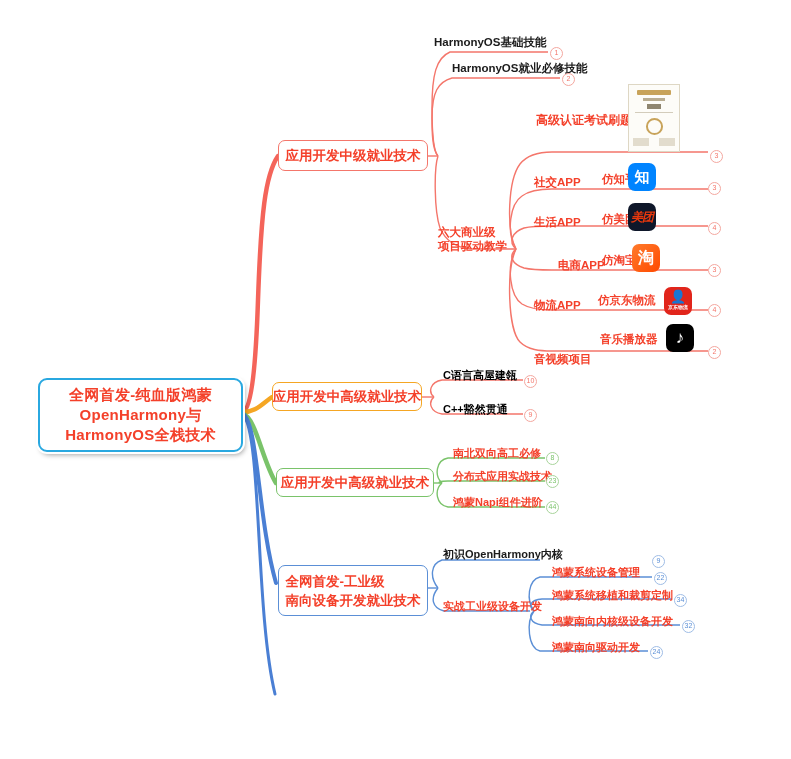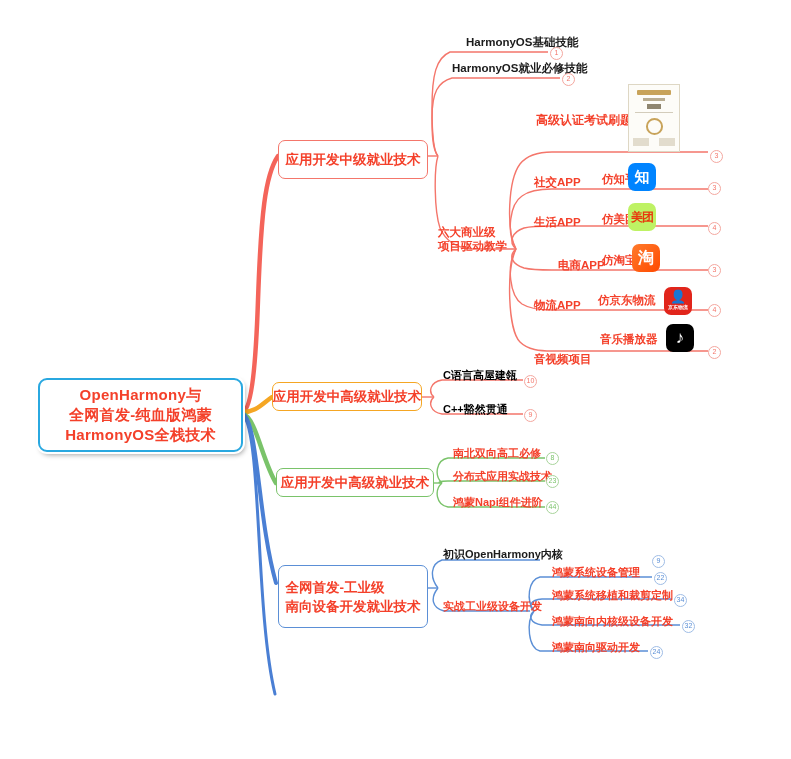--- a/index.html
+++ b/index.html
@@ -42,21 +42,21 @@
         border:1px solid #f4a79f;background:#fff;color:#f4766b;
         font-size:7px;line-height:9px;text-align:center;}
   .mark.g{border-color:#a8d49b;color:#7ac36a;}
   .mark.b{border-color:#9fbde6;color:#5b8fd6;}
 
   
   .appicon{position:absolute;width:28px;height:28px;border-radius:7px;
            display:flex;align-items:center;justify-content:center;
            font-size:15px;font-weight:bold;color:#fff;overflow:hidden;}
   .ic-zhihu{background:#0084ff;}
-  .ic-meituan{background:#bef264;color:#e8380d;font-size:12px;letter-spacing:-1px;}
+  .ic-meituan{background:#0f172a;color:#e8380d;font-size:12px;letter-spacing:-1px;font-style:italic;}
   .ic-taobao{background:linear-gradient(135deg,#ff7b2c,#ff4a00);font-size:16px;}
   .ic-jd{background:#e1251b;font-size:8px;flex-direction:column;line-height:8px;}
   .ic-tiktok{background:#000;}
 
   
   .cert{position:absolute;left:628px;top:84px;width:52px;height:68px;
         background:#fdfcf8;border:1px solid #ded7c4;box-sizing:border-box;
         padding:5px 4px;display:flex;flex-direction:column;align-items:center;gap:3px;}
   .cert .band{width:34px;height:5px;background:#c8a35a;border-radius:1px;}
   .cert .t1{width:22px;height:3px;background:#b9ad92;}
@@ -104,30 +104,30 @@
     <path d="M438,588 C430,578 430,564 442,560 L540,560" fill="none" stroke="#5b8fd6" stroke-width="1.4"></path>
     <path d="M438,588 C430,598 432,608 444,611 L530,611" fill="none" stroke="#5b8fd6" stroke-width="1.4"></path>
 
     <path d="M534,611 C526,600 528,580 540,577 L652,577" fill="none" stroke="#5b8fd6" stroke-width="1.4"></path>
     <path d="M534,611 C528,606 530,600 542,599 L672,599" fill="none" stroke="#5b8fd6" stroke-width="1.4"></path>
     <path d="M534,611 C528,616 530,623 542,625 L680,625" fill="none" stroke="#5b8fd6" stroke-width="1.4"></path>
     <path d="M534,611 C526,622 528,648 540,651 L648,651" fill="none" stroke="#5b8fd6" stroke-width="1.4"></path>
   </svg>
 
   <div class="node root">
+    <span class="line">全网首发-纯血版鸿蒙</span>
     <span class="line">OpenHarmony与</span>
-    <span class="line">全网首发-纯血版鸿蒙</span>
     <span class="line">HarmonyOS全栈技术</span>
   </div>
 
-  <div class="node l2 red" style="left:278px;top:140px;width:150px;height:39px;">
+  <div class="node l2 red" style="left:278px;top:140px;width:150px;height:31px;">
     <span>应用开发中级就业技术</span>
   </div>
 
-  <div class="leaf dark" style="left:466px;top:35px;">HarmonyOS基础技能</div>
+  <div class="leaf dark" style="left:434px;top:35px;">HarmonyOS基础技能</div>
   <div class="mark" style="left:550px;top:47px;">1</div>
 
   <div class="leaf dark" style="left:452px;top:61px;">HarmonyOS就业必修技能</div>
   <div class="mark" style="left:562px;top:73px;">2</div>
 
   <div class="leaf red" style="left:536px;top:112px;font-size:12px;">高级认证考试刷题APP</div>
   <div class="cert">
     <span class="band"></span>
       <span class="t1"></span>
       <span class="t2"></span>
@@ -184,21 +184,21 @@
   <div class="node l2 green" style="left:276px;top:468px;width:158px;height:29px;">
     <span>应用开发中高级就业技术</span>
   </div>
   <div class="leaf red" style="left:453px;top:446px;font-size:11px;">南北双向高工必修</div>
   <div class="mark g" style="left:546px;top:452px;">8</div>
   <div class="leaf red" style="left:453px;top:469px;font-size:11px;">分布式应用实战技术</div>
   <div class="mark g" style="left:546px;top:475px;">23</div>
   <div class="leaf red" style="left:453px;top:495px;font-size:11px;">鸿蒙Napi组件进阶</div>
   <div class="mark g" style="left:546px;top:501px;">44</div>
 
-  <div class="node l2 blue" style="left:278px;top:565px;width:150px;height:63px;">
+  <div class="node l2 blue" style="left:278px;top:565px;width:150px;height:51px;">
     <div class="two">
       <span>全网首发-工业级</span>
       <span>南向设备开发就业技术</span>
     </div>
   </div>
   <div class="leaf dark" style="left:443px;top:547px;font-size:11px;">初识OpenHarmony内核</div>
   <div class="mark b" style="left:652px;top:555px;">9</div>
 
   <div class="leaf red" style="left:443px;top:599px;font-size:11px;">实战工业级设备开发</div>
 

